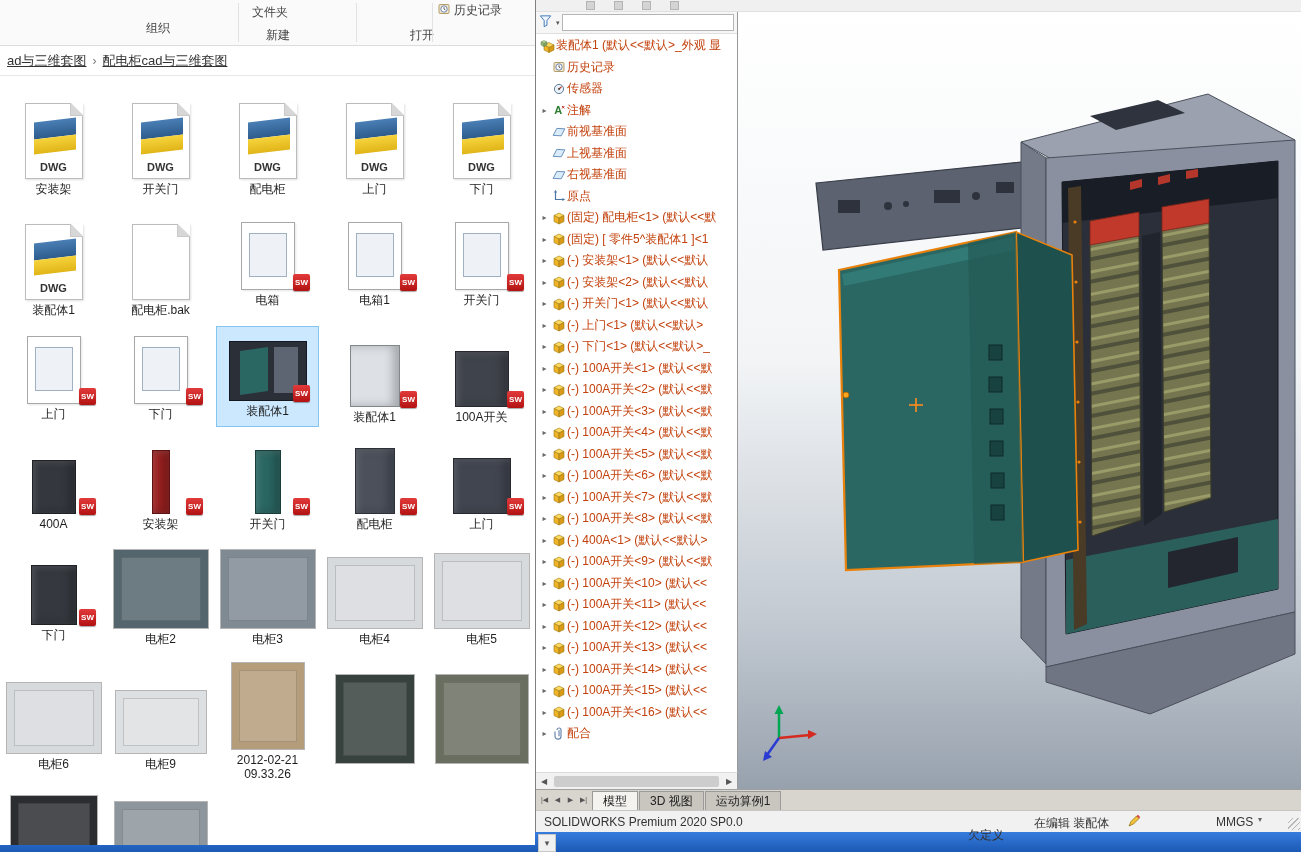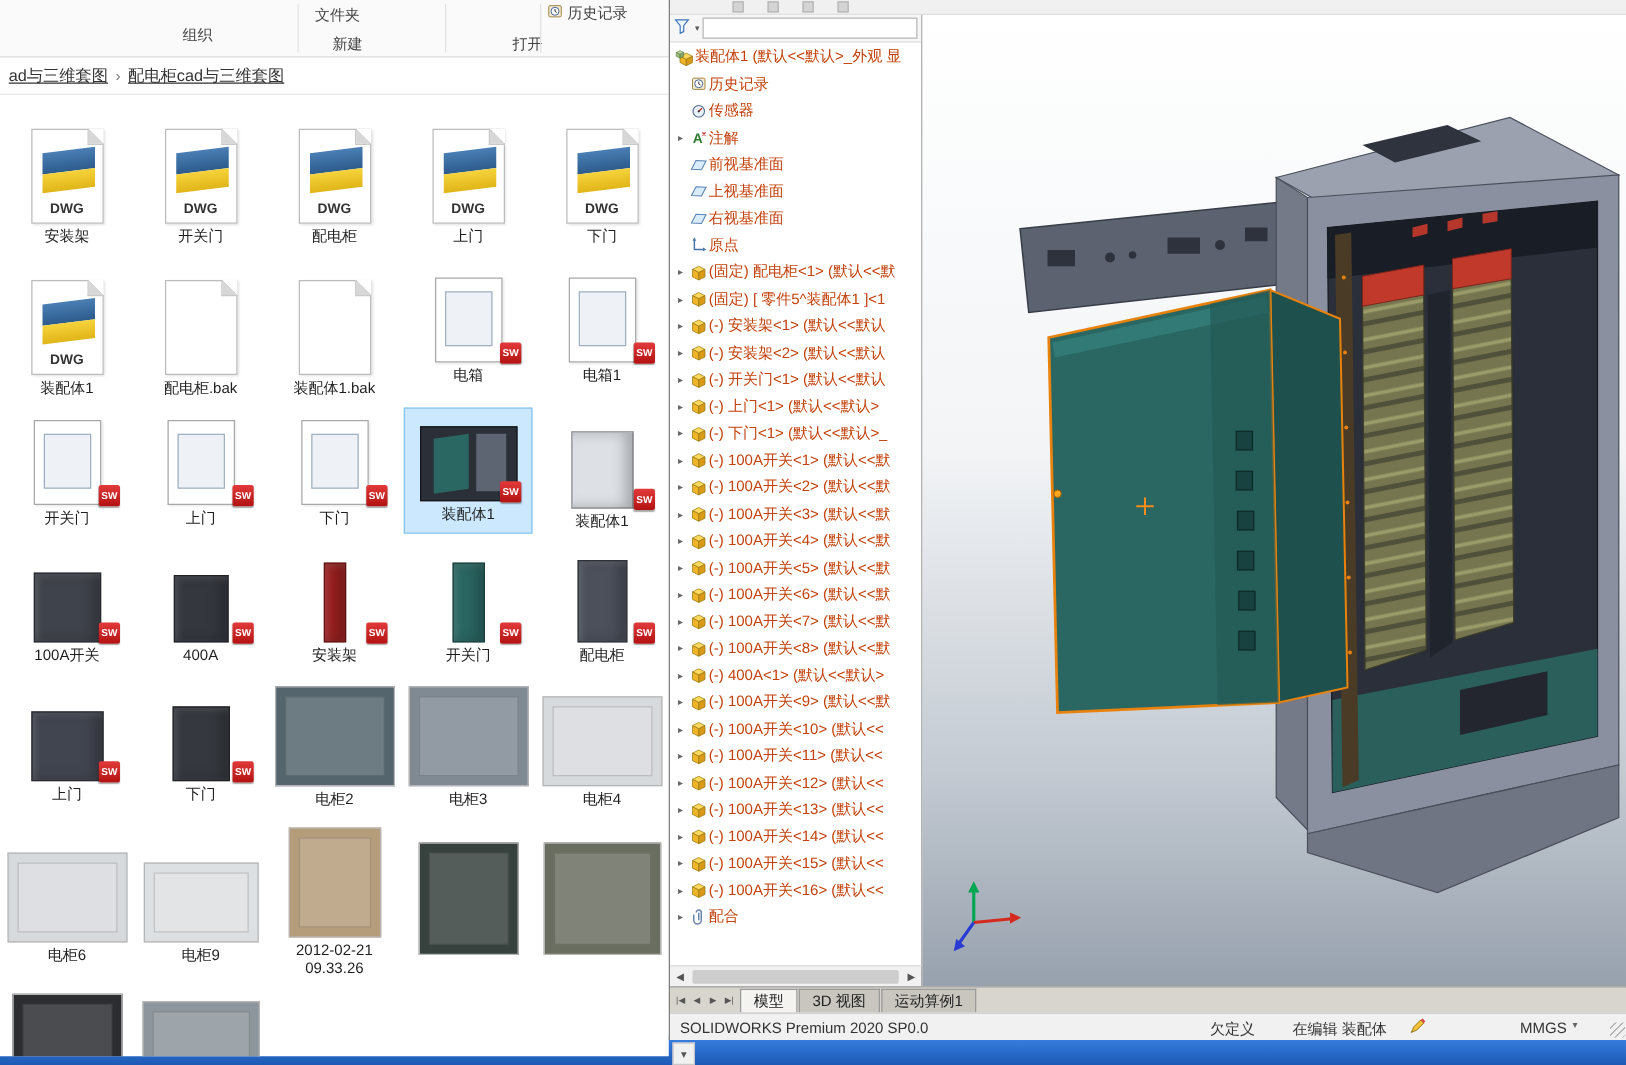--- a/index.html
+++ b/index.html
@@ -193,28 +193,20 @@
       </div>
       <div class="file-item">
         <div class="thumb thumb-bak">
           <div class="dwgpage">
             <i class="fold"></i>
           </div>
         </div>
         <div class="file-label">配电柜.bak</div>
       </div>
       <div class="file-item">
-        <div class="thumb thumb-bak">
-          <div class="dwgpage">
-            <i class="fold"></i>
-          </div>
-        </div>
-        <div class="file-label">装配体1.bak</div>
-      </div>
-      <div class="file-item">
         <div class="thumb thumb-swdrawing">
           <div class="sheet">
             <i class="sketch"></i>
           </div>
           <span class="swbadge">SW</span>
         </div>
         <div class="file-label">电箱</div>
       </div>
       <div class="file-item">
         <div class="thumb thumb-swdrawing">
@@ -334,20 +326,28 @@
         </div>
         <div class="file-label">电柜3</div>
       </div>
       <div class="file-item">
         <div class="thumb thumb-image">
           <div class="imgshape" style="width: 96px; height: 72px; background: rgb(215, 218, 221);">
             <i class="img-inner"></i>
           </div>
         </div>
         <div class="file-label">电柜4</div>
+      </div>
+      <div class="file-item">
+        <div class="thumb thumb-image">
+          <div class="imgshape" style="width: 96px; height: 76px; background: rgb(215, 218, 221);">
+            <i class="img-inner"></i>
+          </div>
+        </div>
+        <div class="file-label">电柜5</div>
       </div>
       <div class="file-item">
         <div class="thumb thumb-image">
           <div class="imgshape" style="width: 96px; height: 72px; background: rgb(215, 218, 221);">
             <i class="img-inner"></i>
           </div>
         </div>
         <div class="file-label">电柜6</div>
       </div>
       <div class="file-item">
@@ -874,21 +874,21 @@
       <span>▶</span>
       <span>▶|</span>
     </span>
     <span class="doc-tab active">模型</span>
     <span class="doc-tab">3D 视图</span>
     <span class="doc-tab">运动算例1</span>
   </div>
 
   <div class="statusbar">
     <span class="s-item" style="left:8px;">SOLIDWORKS Premium 2020 SP0.0</span>
-    <span class="s-item" style="left:432px;">欠定义</span>
+    <span class="s-item" style="left:432px;margin-top:12px;">欠定义</span>
     <span class="s-item" style="left:498px;">在编辑 装配体</span>
     <span class="s-item" style="left:592px;top:3px;"><svg width="13" height="13" viewBox="0 0 13 13">
           <polygon points="1,12 3,7.5 8.5,2 11,4.5 5.5,10" fill="#f2c23a" stroke="#8a6a10" stroke-width="0.7"></polygon>
           <polygon points="8.5,2 10,0.8 12.2,3 11,4.5" fill="#d44"></polygon>
         </svg></span>
     <span class="s-item" style="left:680px;">MMGS</span>
     <span class="s-item" style="left:722px;font-size:8px;color:#666;">▾</span>
     <span class="grip"></span>
   </div>
 </div>

